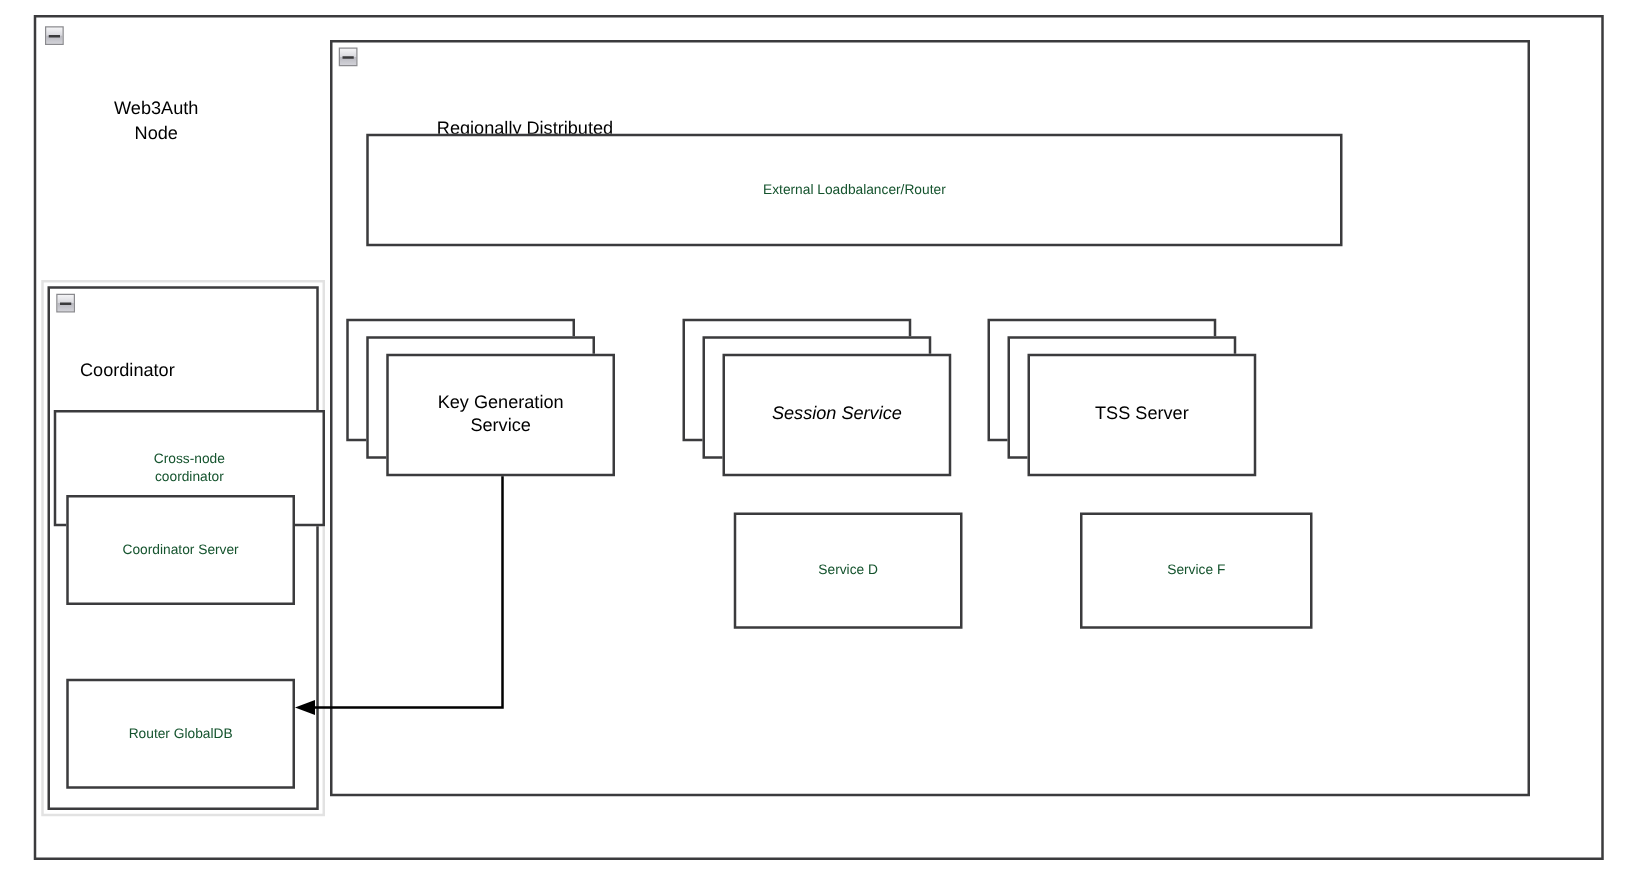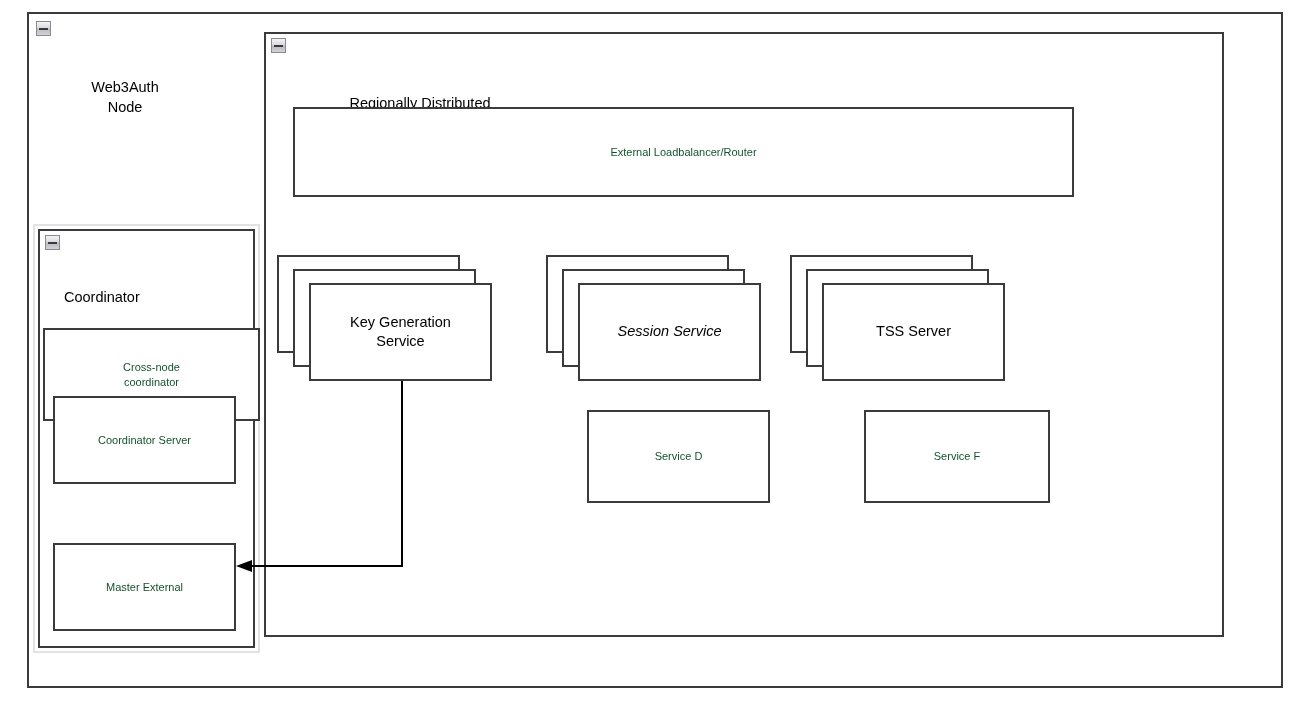--- a/index.html
+++ b/index.html
@@ -167,20 +167,20 @@
 
   <div class="collapse-icon" style="left:45px; top:235px;"></div>
 
   <div class="frame-title left" style="left:64px; top:241px;">Coordinator</div>
 
   <div class="node" style="left:43px; top:288px; width:217px; height:93px;margin-top:40px;">Cross-node
 coordinator</div>
 
   <div class="node" style="left:53px; top:396px; width:183px; height:88px;">Coordinator Server</div>
 
-  <div class="node" style="left:53px; top:543px; width:183px; height:88px;">Master External</div>
+  <div class="node" style="left:53px; top:543px; width:183px; height:88px;">Router GlobalDB</div>
 
   <svg class="connector" viewBox="0 0 1302 708">
     <polyline points="402,381 402,566 248,566" fill="none" stroke="#000000" stroke-width="2"></polyline>
     <polygon points="236,566 252,560 252,572" fill="#000000"></polygon>
   </svg>
 
 </div>
 
 </body></html>

